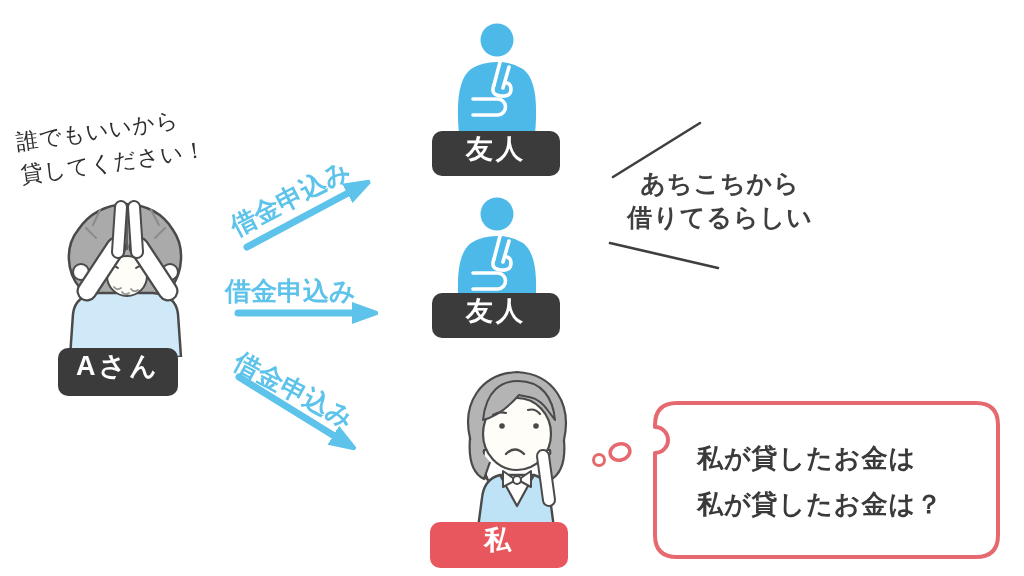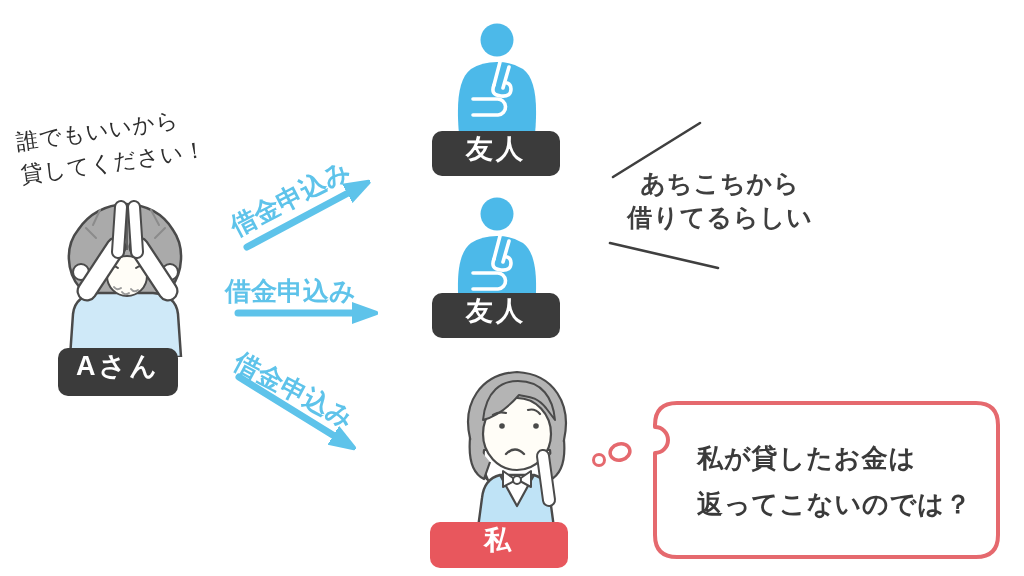--- a/index.html
+++ b/index.html
@@ -167,15 +167,15 @@
     <div>借りてるらしい</div>
   </div>
 
   <svg class="abs" style="left:585px;top:395px;" width="430" height="180" viewBox="0 0 430 180">
     <path d="M92,8 L391,8 Q413,8 413,30 L413,140 Q413,162 391,162 L92,162 Q70,162 70,140
              L70,58 A13,13 0 0 0 70,32 L70,30 Q70,8 92,8 Z" fill="#ffffff" stroke="#e5696e" stroke-width="4" stroke-linejoin="round" stroke-linecap="round"></path>
     <ellipse cx="35" cy="57" rx="10" ry="8" transform="rotate(-15 35 57)" fill="#ffffff" stroke="#e5696e" stroke-width="3.5"></ellipse>
     <circle cx="14" cy="65" r="5.5" fill="#ffffff" stroke="#e5696e" stroke-width="3"></circle>
   </svg>
   <div class="abs thought-line" id="thought-line-1">私が貸したお金は</div>
-  <div class="abs thought-line" id="thought-line-2">返ってこないのでは？</div>
+  <div class="abs thought-line" id="thought-line-2">私が貸したお金は？</div>
 
 </div>
 
 </body></html>

